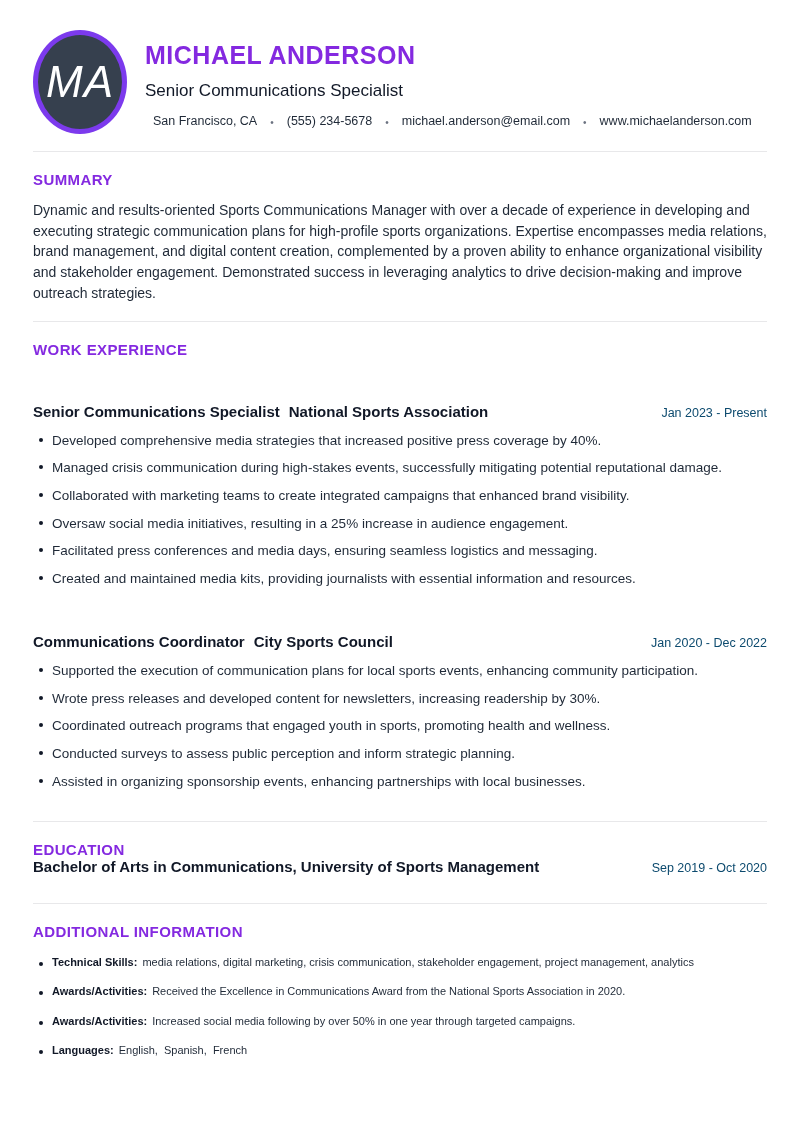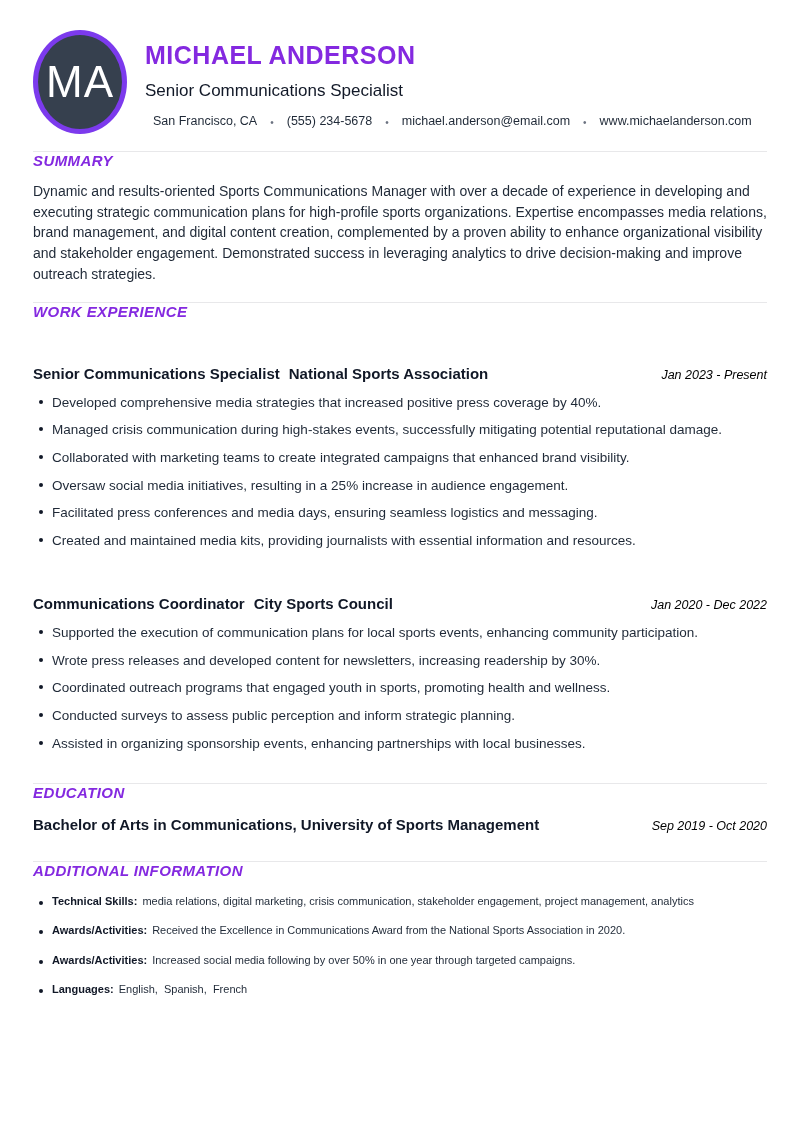--- a/index.html
+++ b/index.html
@@ -18,64 +18,64 @@
     color:var(--text);
   }
   .page{padding:30px 33px 40px 33px;}
 
   
   .header{display:flex;align-items:flex-start;gap:18px;}
   .avatar{
     flex:0 0 auto;width:94px;height:104px;border-radius:50%;
     background:var(--avatar-bg);border:5px solid var(--avatar-ring);
     display:flex;align-items:center;justify-content:center;
-    color:#ffffff;font-size:44px;font-weight:400;letter-spacing:1px;
+    color:#ffffff;font-size:44px;font-weight:400;letter-spacing:1px;font-style:italic;
   }
   .header-text{padding-top:12px;}
   .name{
     color:var(--accent);font-size:25px;font-weight:800;letter-spacing:0.5px;
     line-height:1.05;
   }
   .job-title{margin-top:13px;font-size:17px;color:#111827;font-weight:400;}
   .contact-row{
     margin-top:13px;margin-left:8px;font-size:12.5px;color:var(--text);
     display:flex;align-items:flex-end;flex-wrap:wrap;
   }
   .contact-item{white-space:nowrap;}
   .contact-sep{color:#6b7280;margin:0 13px;font-size:10px;}
 
   .divider{border:none;border-top:1px solid var(--divider);margin-top:17px;}
 
   
   .section-heading{
     color:var(--accent);font-size:15px;font-weight:700;letter-spacing:0.4px;
-    font-style:italic;
+    margin-top:19px;
   }
   .summary-text{margin-top:12px;font-size:14px;line-height:1.48;color:var(--text);}
 
   .entry-header{
     display:flex;justify-content:space-between;align-items:baseline;
     margin-top:17px;
   }
   .entry-titles{font-size:15px;font-weight:700;color:#111827;margin-top:28px;}
   .entry-company{margin-left:9px;}
-  .entry-dates{font-size:12.5px;font-style:italic;color:#000000;font-weight:400;white-space:nowrap;}
+  .entry-dates{font-size:12.5px;color:#0c4a6e;font-weight:400;white-space:nowrap;}
 
   ul.bullets{list-style:none;margin-top:11px;}
   ul.bullets li{
     position:relative;padding-left:19px;margin-bottom:8.5px;
     font-size:13.5px;line-height:1.42;color:var(--text);
   }
   ul.bullets li::before{
     content:"";position:absolute;left:6px;top:7px;
     width:4px;height:4px;border-radius:50%;background:#111827;
   }
   .work-entry + .work-entry{margin-top:6px;}
 
-  .edu-row{display:flex;justify-content:space-between;align-items:baseline;margin-top:15px;}
+  .edu-row{display:flex;justify-content:space-between;align-items:baseline;}
   .edu-degree{font-size:15px;font-weight:700;color:#111827;}
 
   .divider.before-edu{margin-top:30px;}
   .divider.before-add{margin-top:28px;}
 
   ul.add-list{list-style:none;margin-top:14px;}
   ul.add-list li{
     position:relative;padding-left:19px;margin-bottom:13px;
     font-size:11px;line-height:1.5;color:var(--text);
   }

